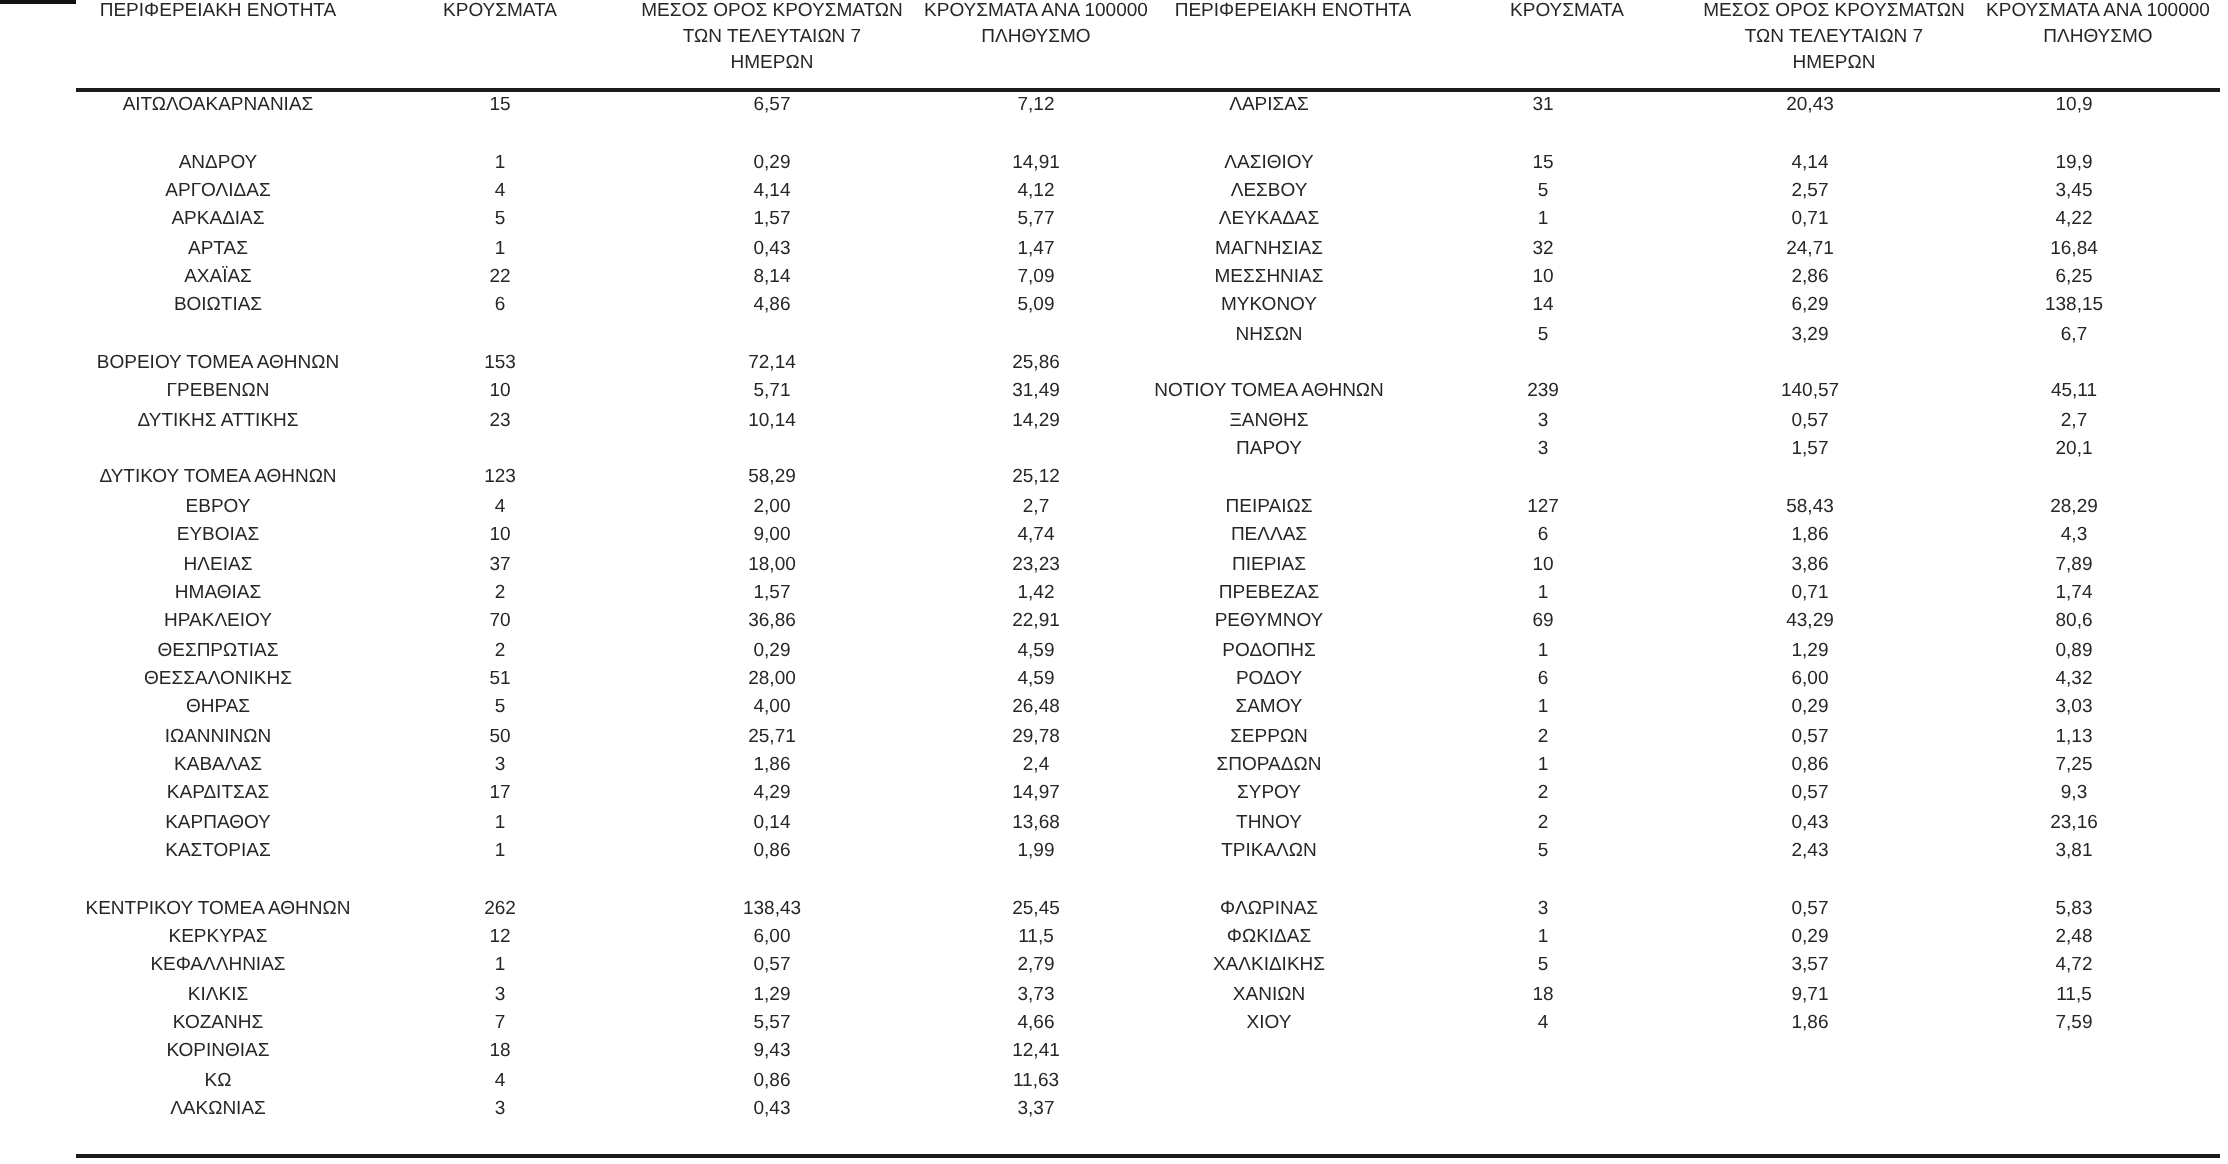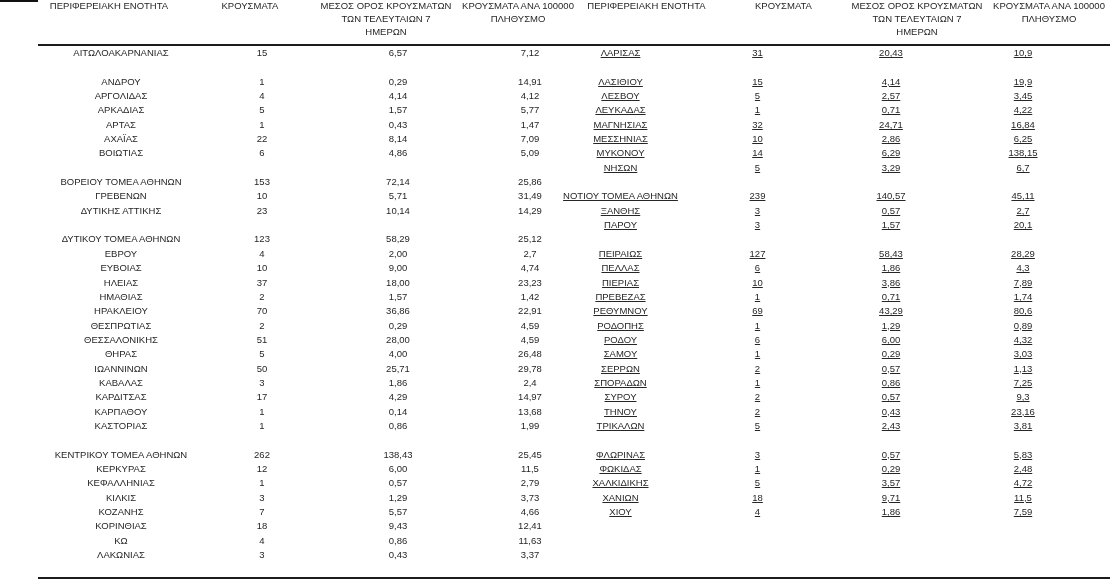--- a/index.html
+++ b/index.html
@@ -28,22 +28,22 @@
   .thead-left{left:38px;width:546px;}
   .thead-right{left:576px;width:538px;}
   .th{
     display:flex;flex-direction:column;
     align-items:center;text-align:center;
     line-height:12.9px;padding-bottom:2px;
     white-space:nowrap;
   }
 
   .tbody{position:absolute;top:46px;}
-  .tbody-left{left:38px;width:546px;margin-left:12px;}
-  .tbody-right{left:550px;width:538px;text-decoration:underline;}
+  .tbody-left{left:38px;width:546px;}
+  .tbody-right{left:564px;width:538px;}
   .trow{height:14.35px;align-items:center;}
   .trow.spacer{display:block;}
   .trow.italic .cell{font-style:italic;}
   .cell{
     text-align:center;white-space:nowrap;overflow:visible;
     line-height:14.35px;
   }
 </style>
 </head>
 <body>

